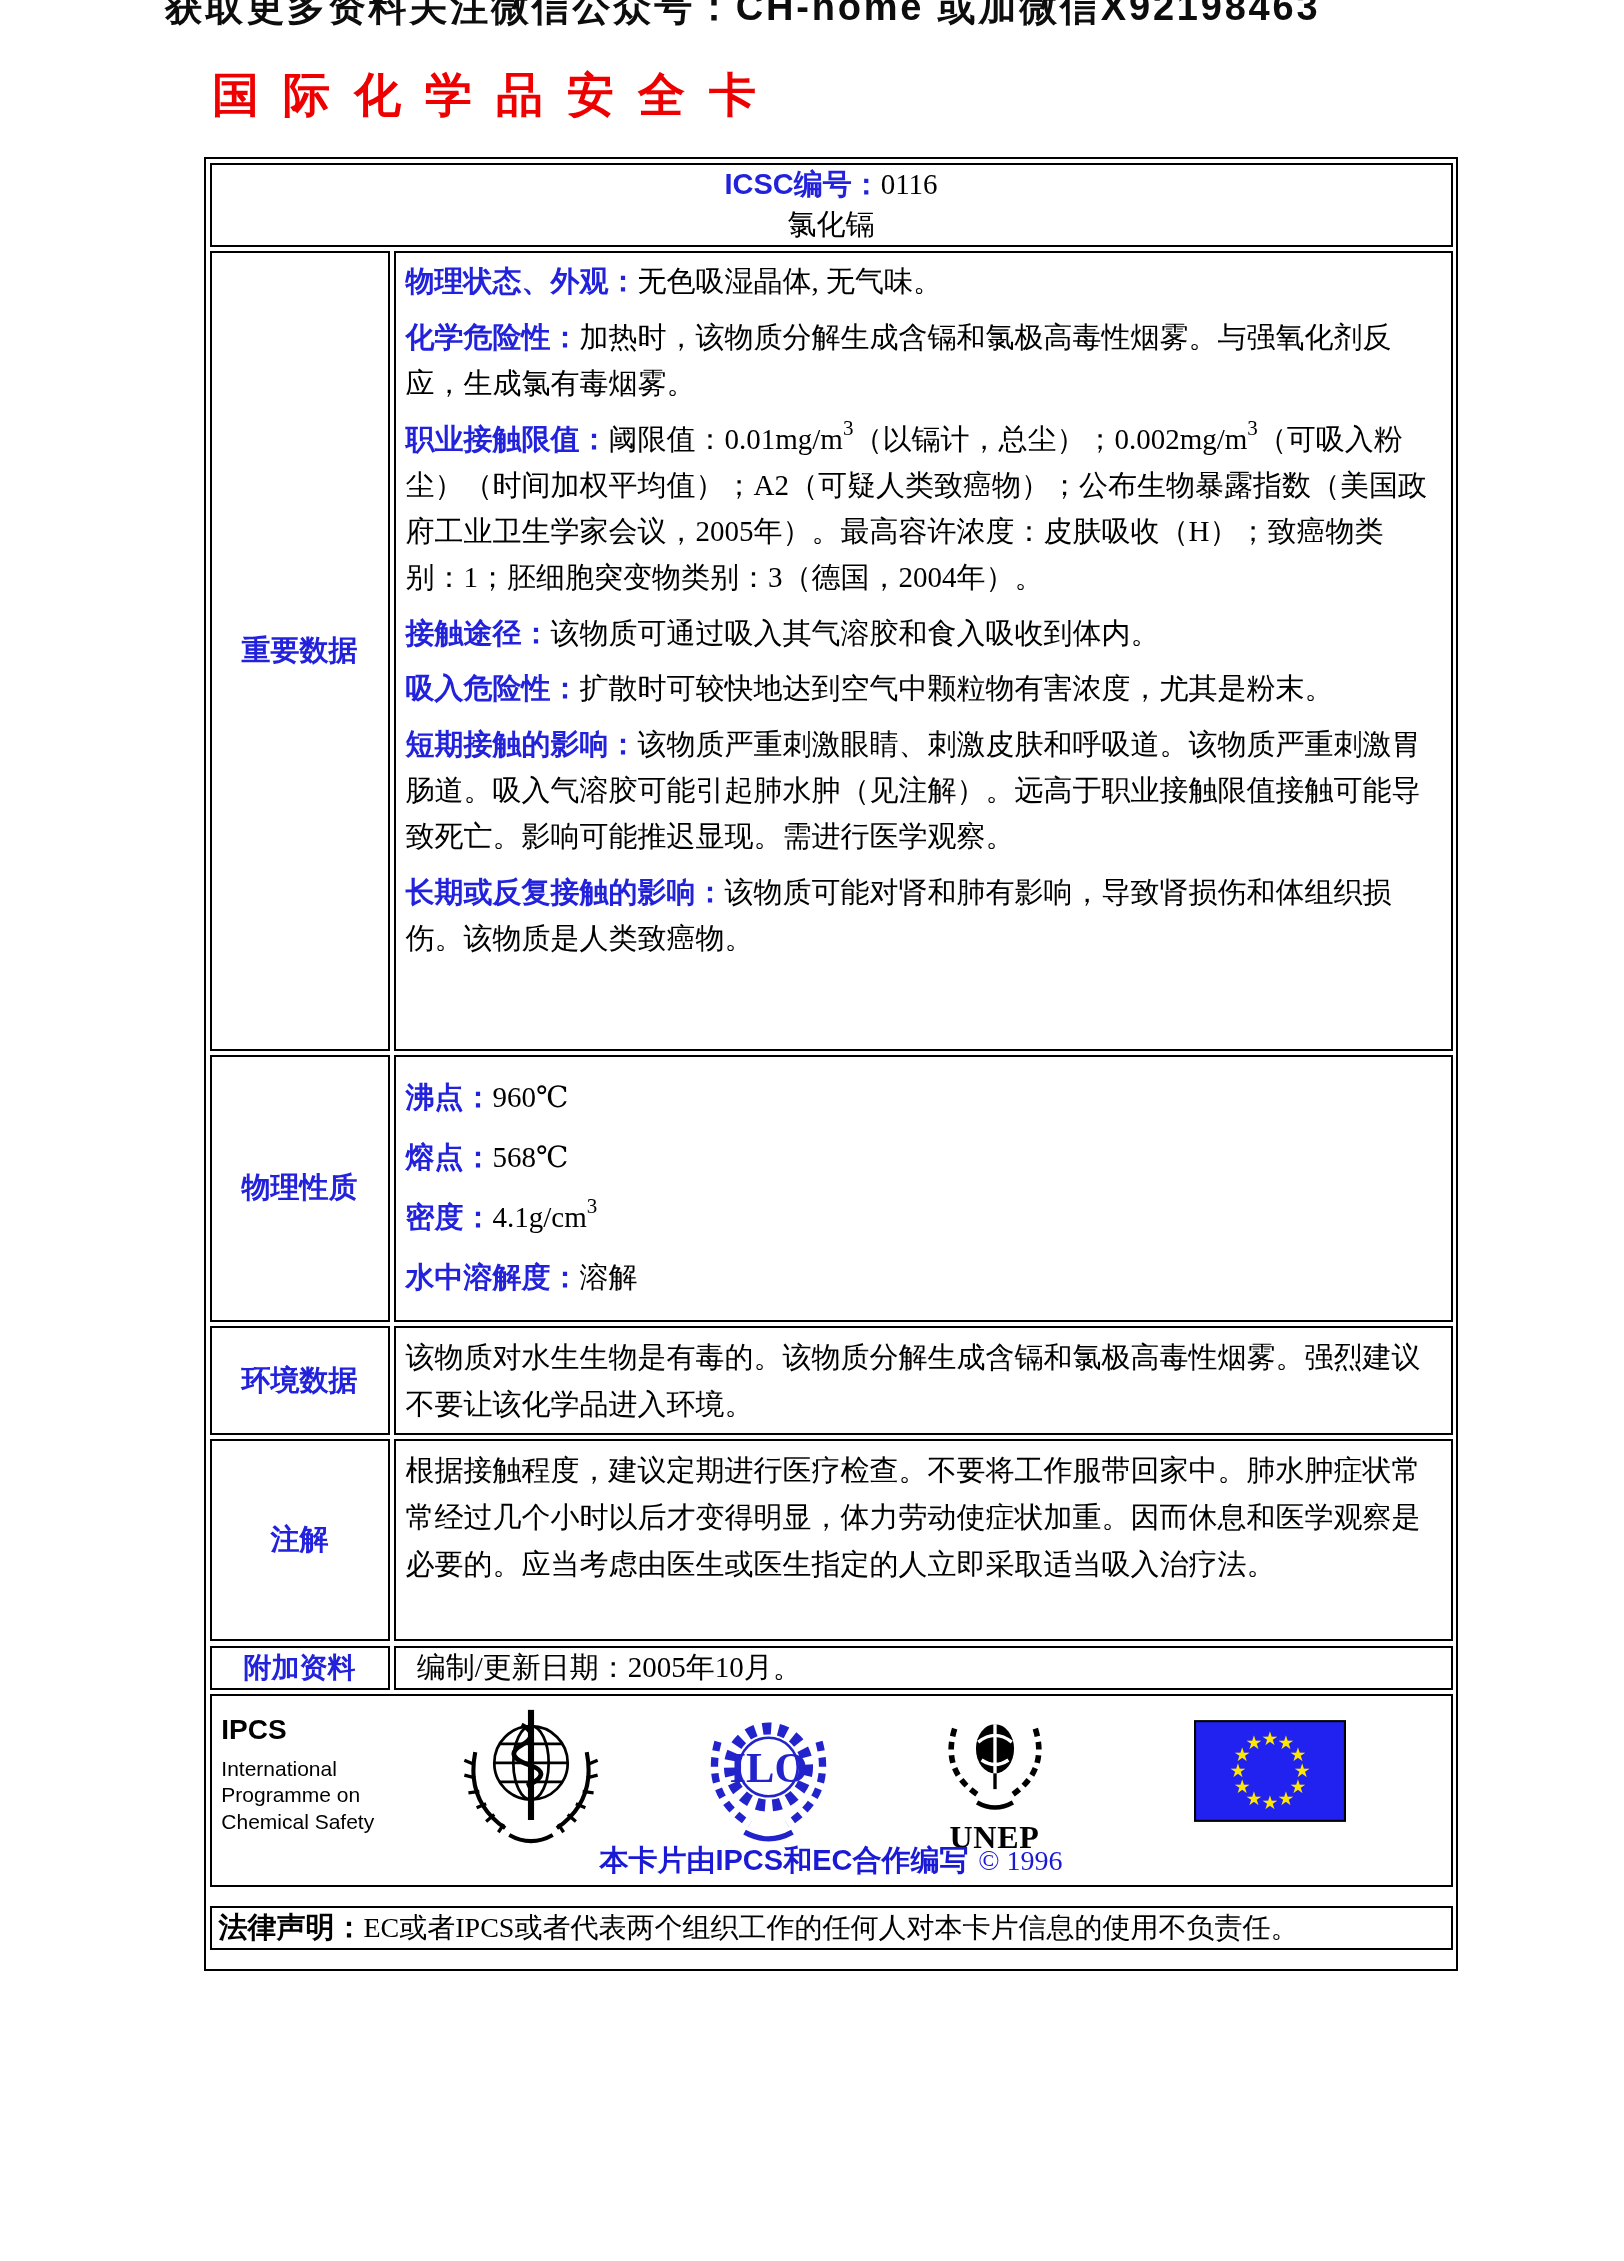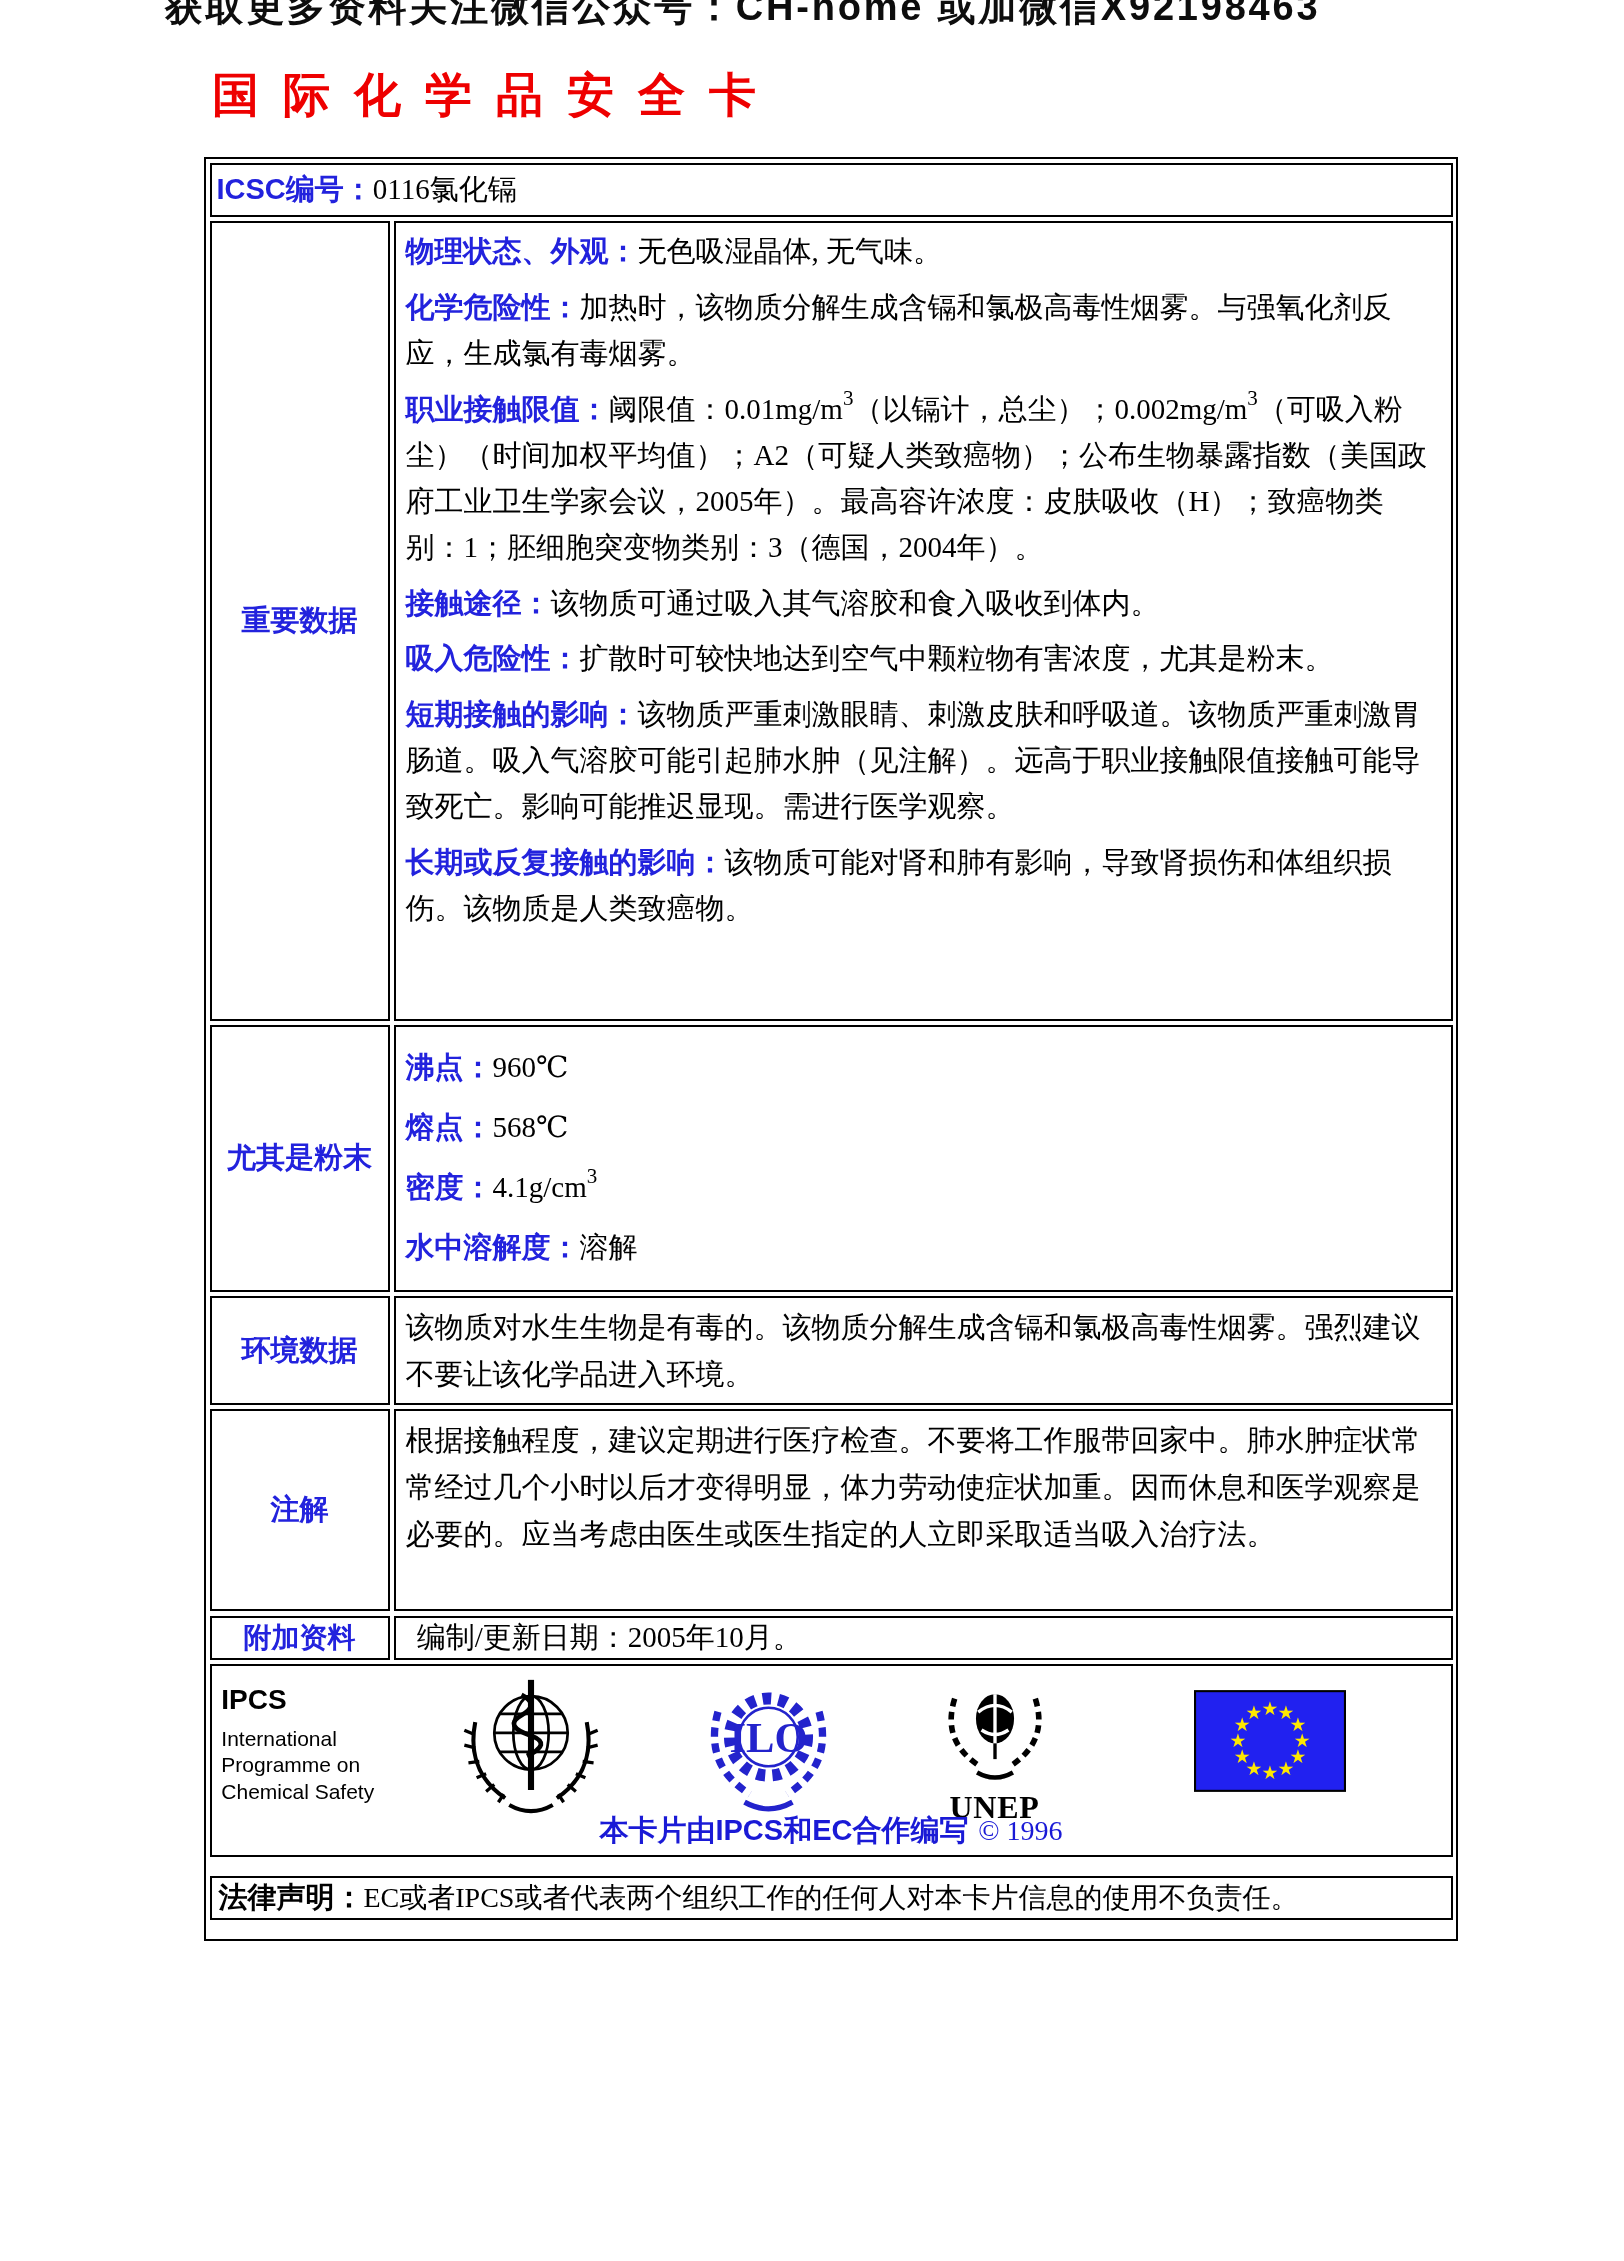--- a/index.html
+++ b/index.html
@@ -28,21 +28,21 @@
 
   .r-icsc{min-height:54px;}
   .r-imp{min-height:800px;}
   .r-phys{min-height:267px;}
   .r-env{min-height:100px;}
   .r-note{min-height:202px;}
   .r-add{min-height:42px;}
   .r-logo{min-height:193px;}
   .r-legal{min-height:74px;align-items:center;}
 
-  .icsc-cell{display:flex;align-items:center;padding:0 5px;}
+  .icsc-cell{display:flex;align-items:center;padding:0 5px;flex-direction:column;}
   .blabel{color:#2222dd;font-family:"Liberation Sans","DejaVu Sans",sans-serif;font-weight:700;}
   .black-bold{color:#000;font-family:"Liberation Sans","DejaVu Sans",sans-serif;font-weight:700;}
 
   .imp{padding:4.2px 9.8px;line-height:46px;}
   .imp .para{margin:9.8px 0;}
   .imp .para:first-child{margin-top:1.4px;}
   .imp .para.spaced{}
 
   .phys{padding:9.8px 9.8px;line-height:60px;}
   .phys .para{margin:0;}
@@ -101,21 +101,21 @@
           <div class="para"><span class="blabel">化学危险性：</span>加热时，该物质分解生成含镉和氯极高毒性烟雾。与强氧化剂反应，生成氯有毒烟雾。</div>
           <div class="para"><span class="blabel">职业接触限值：</span>阈限值：0.01mg/m<sup>3</sup>（以镉计，总尘）；0.002mg/m<sup>3</sup>（可吸入粉尘）（时间加权平均值）；A2（可疑人类致癌物）；公布生物暴露指数（美国政府工业卫生学家会议，2005年）。最高容许浓度：皮肤吸收（H）；致癌物类别：1；胚细胞突变物类别：3（德国，2004年）。</div>
           <div class="para spaced"><span class="blabel">接触途径：</span>该物质可通过吸入其气溶胶和食入吸收到体内。</div>
           <div class="para"><span class="blabel">吸入危险性：</span>扩散时可较快地达到空气中颗粒物有害浓度，尤其是粉末。</div>
           <div class="para"><span class="blabel">短期接触的影响：</span>该物质严重刺激眼睛、刺激皮肤和呼吸道。该物质严重刺激胃肠道。吸入气溶胶可能引起肺水肿（见注解）。远高于职业接触限值接触可能导致死亡。影响可能推迟显现。需进行医学观察。</div>
           <div class="para"><span class="blabel">长期或反复接触的影响：</span>该物质可能对肾和肺有影响，导致肾损伤和体组织损伤。该物质是人类致癌物。</div>
         </div>
     </div>
 
     <div class="trow r-phys">
-      <div class="cell label-cell">尤其是粉末</div>
+      <div class="cell label-cell">物理性质</div>
       <div class="cell content-cell phys">
           <div class="para"><span class="blabel">沸点：</span>960℃</div>
           <div class="para"><span class="blabel">熔点：</span>568℃</div>
           <div class="para"><span class="blabel">密度：</span>4.1g/cm<sup>3</sup></div>
           <div class="para"><span class="blabel">水中溶解度：</span>溶解</div>
         </div>
     </div>
 
     <div class="trow r-env">
       <div class="cell label-cell">环境数据</div>

